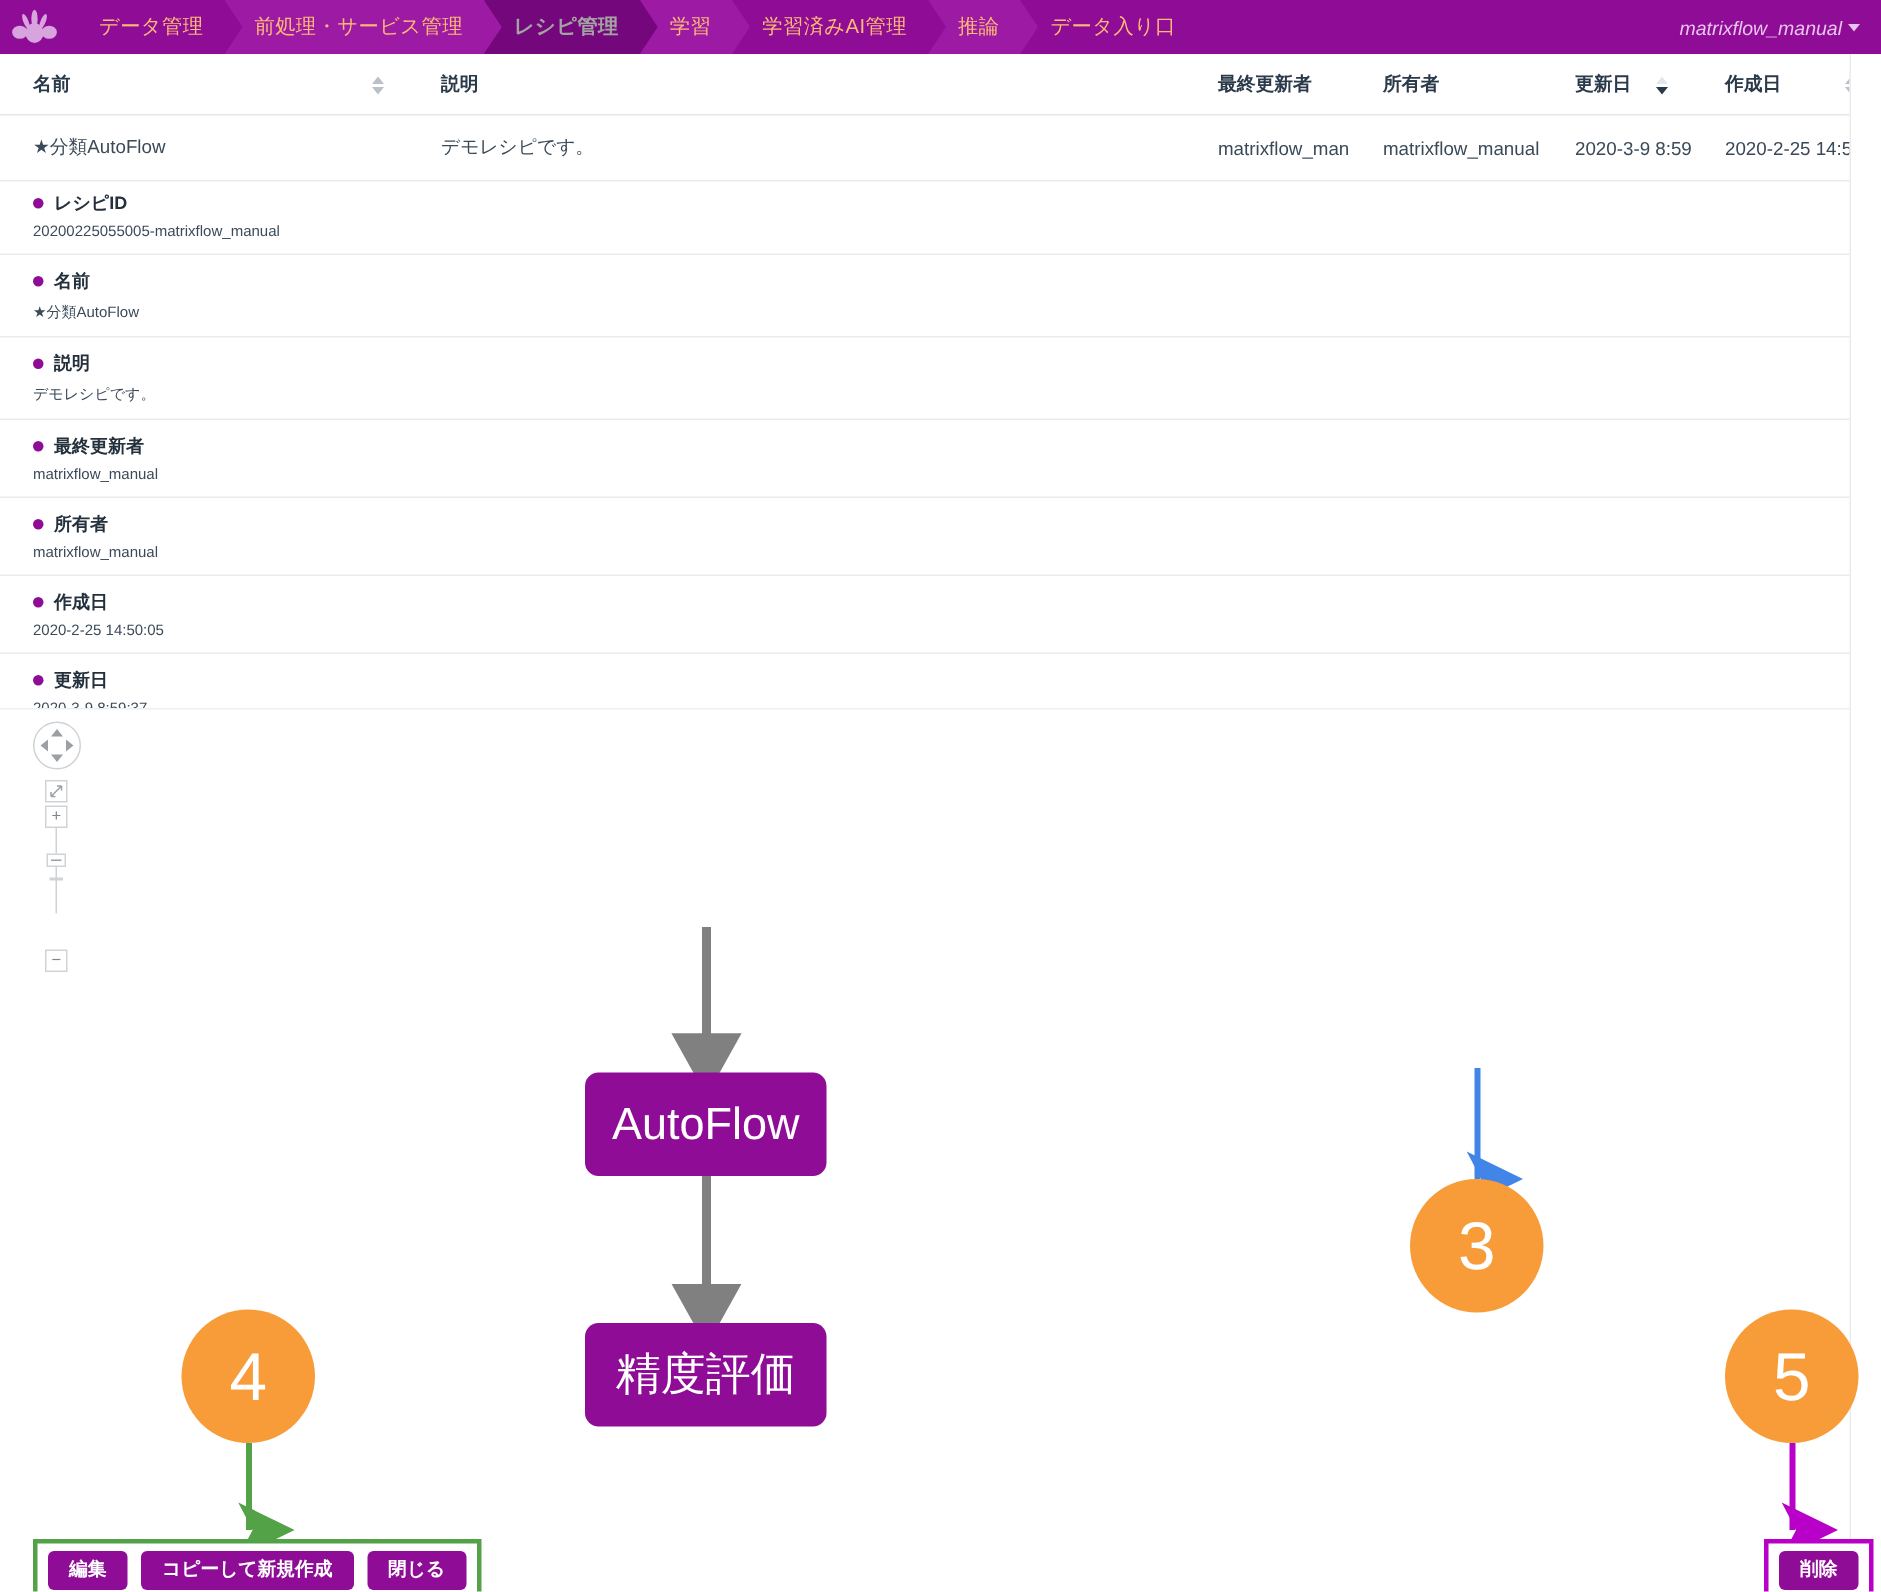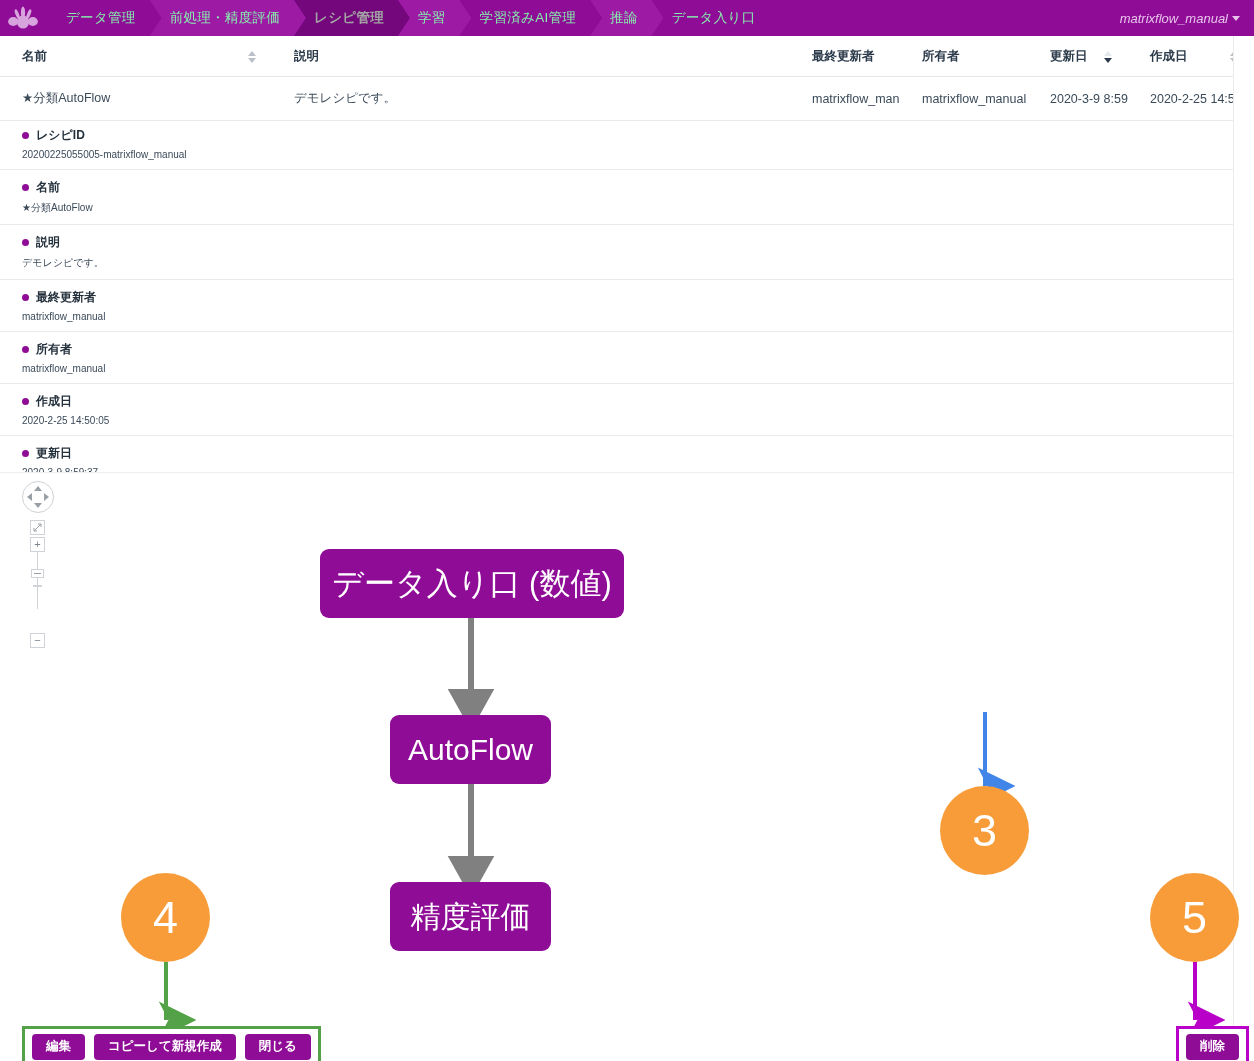--- a/index.html
+++ b/index.html
@@ -42,21 +42,21 @@
     flex: 1 1 auto;
     position: relative;
   }
   .nav-item {
     position: relative;
     height: 36px;
     display: flex;
     align-items: center;
     padding: 0 26px 0 20px;
     font-size: 13.5px;
-    color: #86efac;
+    color: #fdba74;
     white-space: nowrap;
     letter-spacing: .3px;
     margin-right: -12px;
     background: #8e0c96;
     clip-path: polygon(0 0, calc(100% - 12px) 0, 100% 50%, calc(100% - 12px) 100%, 0 100%, 12px 50%);
   }
   .nav-item.alt { background: #9d1aa5; }
   .nav-item.active {
     background: #74077c;
     color: #a3a3a3;
@@ -401,21 +401,21 @@
           <ellipse cx="15" cy="16" rx="6" ry="6.6"></ellipse>
         </g>
       </svg>
     </div>
 
     <div class="nav-items">
       <div class="nav-item first">
         <span>データ管理</span>
       </div>
       <div class="nav-item alt">
-        <span>前処理・精度評価</span>
+        <span>前処理・サービス管理</span>
       </div>
       <div class="nav-item active">
         <span>レシピ管理</span>
       </div>
       <div class="nav-item alt">
         <span>学習</span>
       </div>
       <div class="nav-item">
         <span>学習済みAI管理</span>
       </div>
@@ -590,23 +590,20 @@
     <svg class="flow-svg" aria-hidden="true">
       <defs>
         <marker id="ah-gray" markerWidth="9" markerHeight="9" refX="3.2" refY="4.5" orient="auto">
           <path d="M0,0.6 L7,4.5 L0,8.4 z" fill="#808080"></path>
         </marker>
       </defs>
       <line x1="471" y1="145" x2="471" y2="235" stroke="#808080" stroke-width="6" marker-end="url(#ah-gray)"></line>
       <line x1="471" y1="311" x2="471" y2="402" stroke="#808080" stroke-width="6" marker-end="url(#ah-gray)"></line>
     </svg>
 
-    <div class="node" id="node-input">
-      <span>データ入り口 (数値)</span>
-    </div>
     <div class="node" id="node-acc">
       <span>精度評価</span>
     </div>
     <div class="node" id="node-auto">
       <span>AutoFlow</span>
     </div>
 
 
   </div>
 

